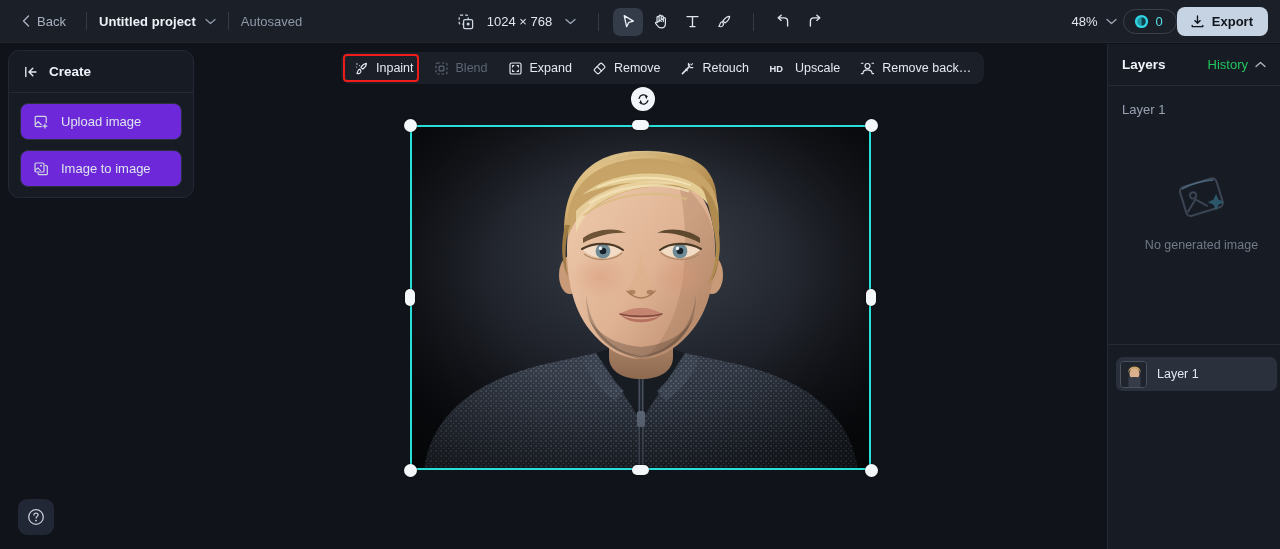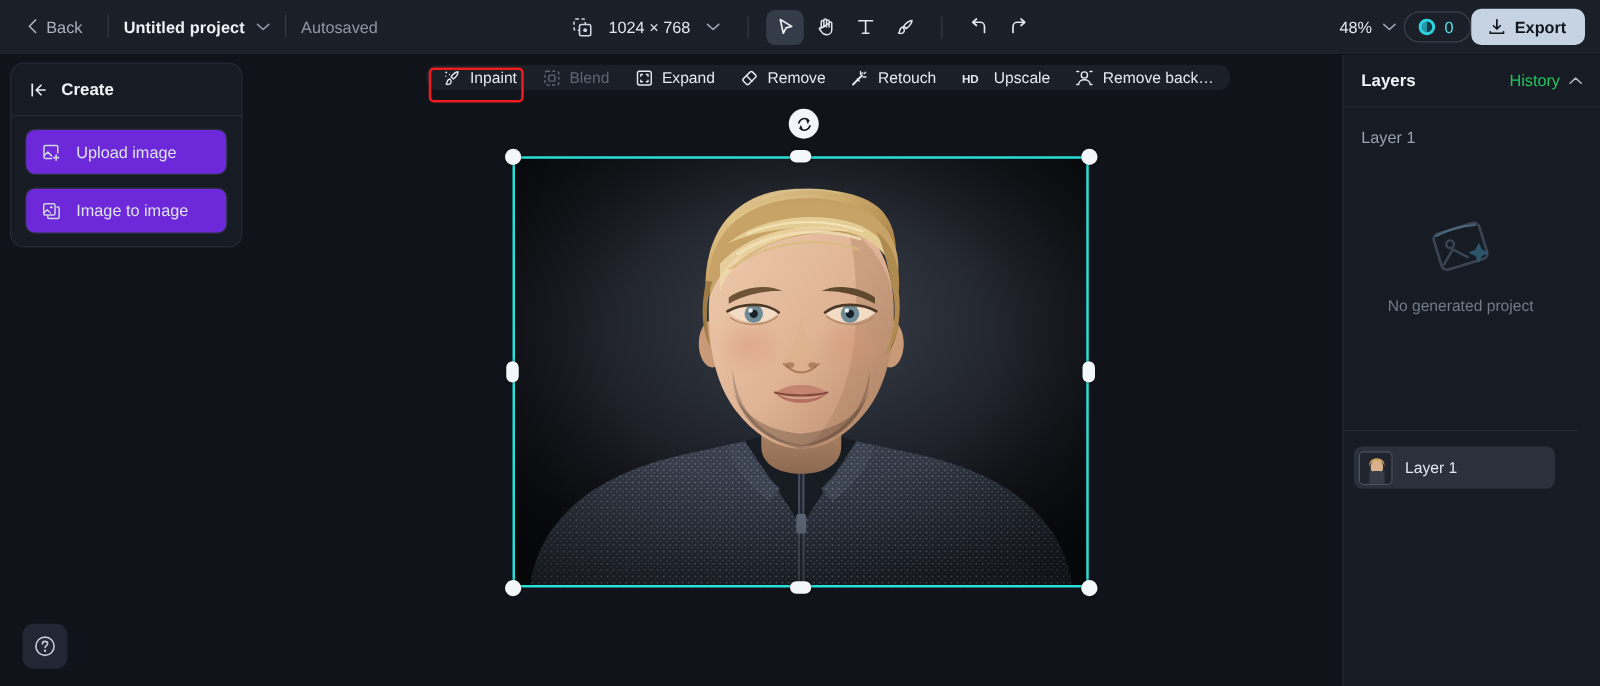--- a/index.html
+++ b/index.html
@@ -80,21 +80,21 @@
   .create-body { padding: 10px 11px 0 11px; display: flex; flex-direction: column; gap: 10px; }
   .create-item {
     display: flex; align-items: center; gap: 12px;
     height: 37px; padding: 0 12px;
     background: #6d28d9; border: 1px solid #2a303c; border-radius: 8px;
     color: #dde4ec; font-size: 13px; cursor: pointer;
   }
 
   
   .edit-toolbar {
-    position: absolute; left: 341px; top: 52px; height: 20px;
+    position: absolute; left: 341px; top: 52px; height: 32px;
     background: #1b1f28; border-radius: 9px;
     display: flex; align-items: center; padding: 0 4px; gap: 2px;
   }
   .et-item {
     display: flex; align-items: center; gap: 7px;
     height: 26px; padding: 0 9px; border-radius: 6px;
     color: #e4eaf1; font-size: 12.5px; cursor: pointer; white-space: nowrap;
   }
   .et-item.disabled { color: #5d6675; cursor: default; }
   .et-highlight {
@@ -132,21 +132,21 @@
   .p-bg {
     position: absolute; inset: 0;
     background:
       radial-gradient(ellipse 70% 62% at 52% 38%, #3a3f49 0%, #272b34 38%, #16181e 74%, #0b0d11 100%);
   }
   .p-vig { position:absolute; inset:0;
     background: radial-gradient(ellipse 78% 80% at 50% 45%, rgba(0,0,0,0) 42%, rgba(0,0,0,.62) 100%); }
 
   
   .right-panel {
-    position: absolute; right: 0; top: 44px; width: 206px; height: 505px;
+    position: absolute; right: 0; top: 44px; width: 173px; height: 505px;
     background: #171b23; border-left: 1px solid #232834;
   }
   .rp-head {
     height: 42px; display: flex; align-items: center; justify-content: space-between;
     padding: 0 14px; border-bottom: 1px solid #242a36;
   }
   .rp-title { color: #f0f3f8; font-size: 13.5px; font-weight: bold; }
   .rp-history { display: flex; align-items: center; gap: 7px; color: #22c55e; font-size: 13px; cursor: pointer; }
   .rp-layername { color: #98a2b1; font-size: 13px; padding: 16px 14px 0 14px; }
   .rp-empty {
@@ -589,21 +589,21 @@
         <svg width="56" height="50" viewBox="0 0 56 50">
           <g transform="rotate(-17 28 25)">
             <rect x="9" y="8" width="38" height="30" rx="4.5" stroke="#3b4452" stroke-width="2.1" fill="none"></rect>
             <circle cx="20.5" cy="19" r="3.1" stroke="#3b4452" stroke-width="1.9" fill="none"></circle>
             <path d="M11 33 21.5 23.5 31 33" stroke="#3b4452" stroke-width="2" fill="none" stroke-linecap="round" stroke-linejoin="round"></path>
             <path d="M12 9.5 C20 7.5 34 7.5 44 10" stroke="#4f6d85" stroke-width="1.6" fill="none" stroke-linecap="round" opacity=".85"></path>
           </g>
           <path d="M42 20 l2.6 5.6 5.6 2.6 -5.6 2.6 -2.6 5.6 -2.6 -5.6 -5.6 -2.6 5.6 -2.6z" fill="#2f5f74" opacity=".85"></path>
         </svg>
       </span>
-      <span class="rp-empty-txt">No generated project</span>
+      <span class="rp-empty-txt">No generated image</span>
     </div>
 
     <div class="rp-sep"></div>
 
     <div class="layer-row">
       <span class="layer-thumb">
         <svg width="27" height="27" viewBox="0 0 27 27">
           <rect width="27" height="27" fill="#20242c"></rect>
           <path d="M13.5 10 C18 10 20 13 20 17 L20 27 L7 27 L7 17 C7 13 9 10 13.5 10 Z" fill="#2c323d"></path>
           <ellipse cx="13.5" cy="11.5" rx="5" ry="6" fill="#dbb08c"></ellipse>

